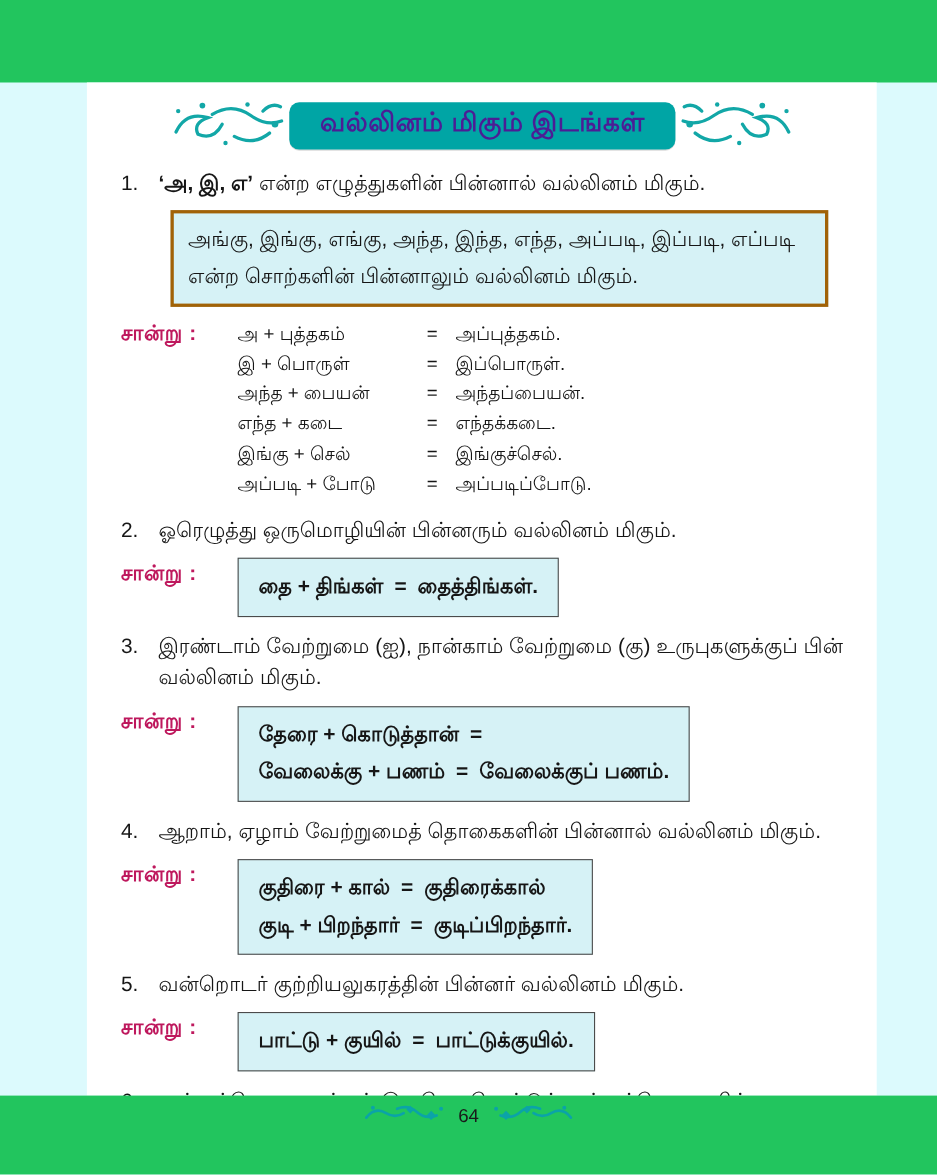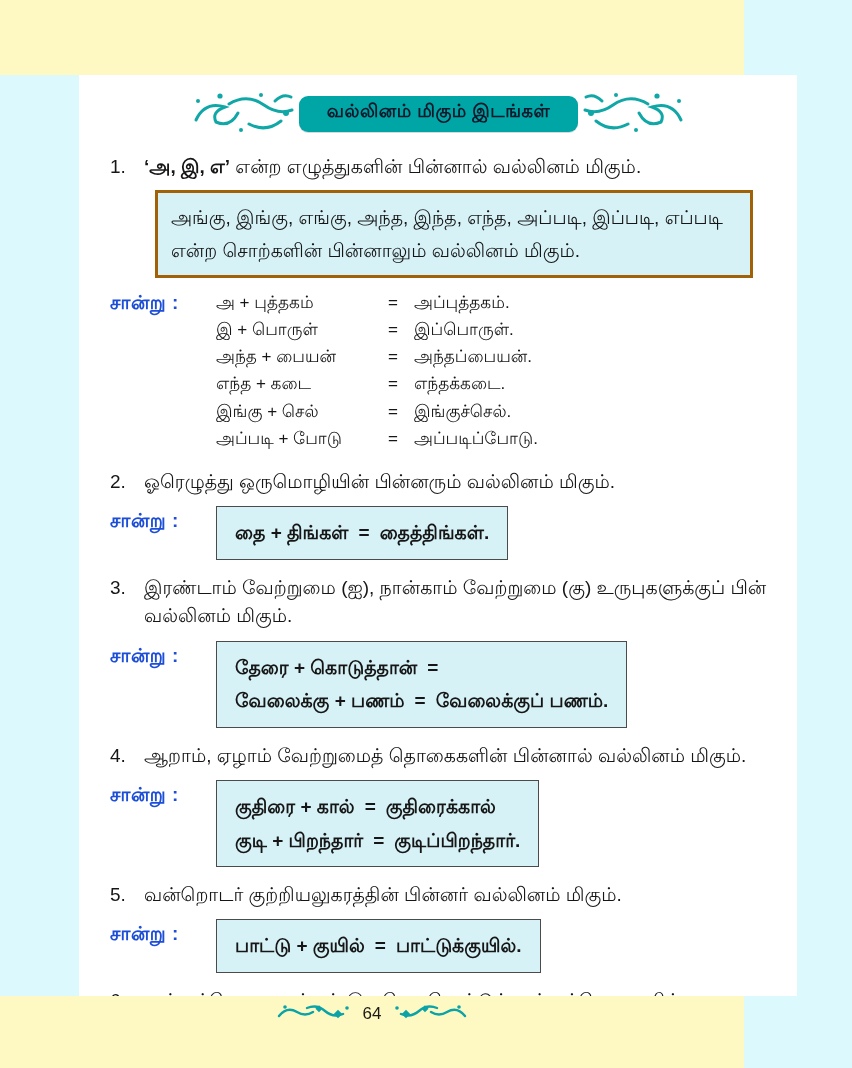--- a/index.html
+++ b/index.html
@@ -5,41 +5,41 @@
   html,body{margin:0;padding:0;}
   .page{
     position:relative;
     width:852px;height:1068px;
     background:#dcfafd;
     font-family:"Liberation Sans",sans-serif;
     color:#161616;
     overflow:hidden;
   }
   .band{
-    position:absolute;left:0;width:744px;
-    background-color:#fef9c3;
+    position:absolute;left:0;width:852px;
+    background-color:#22c55e;
     background-image:
       radial-gradient(26px 11px at 20px 14px, rgba(0,0,0,0) 60%, #8ade e 61%),
       radial-gradient(26px 11px at 20px 14px, rgba(0,0,0,0) 58%, #85dee4 59%, #85dee4 74%, rgba(0,0,0,0) 75%),
       radial-gradient(26px 11px at 62px 36px, rgba(0,0,0,0) 58%, #85dee4 59%, #85dee4 74%, rgba(0,0,0,0) 75%),
       radial-gradient(3px 3px at 44px 8px, #85dee4 90%, rgba(0,0,0,0) 100%),
       radial-gradient(2px 2px at 6px 40px, #85dee4 90%, rgba(0,0,0,0) 100%);
     background-size:84px 50px;
   }
   .band-top{top:0;height:75px;}
   .band-bottom{top:996px;height:72px;display:flex;align-items:flex-start;justify-content:center;}
   .content{
     position:absolute;left:79px;top:75px;width:718px;height:921px;
     background:#ffffff;box-sizing:border-box;
     padding:12px 30px 0 31px;
   }
   
   .banner-row{display:flex;align-items:center;justify-content:center;gap:4px;margin:2px 0 10px;}
   .banner{
-    background:#00a5a5;color:#0f172a;font-weight:bold;font-size:18px;
+    background:#00a5a5;color:#4c1d95;font-weight:bold;font-size:24px;
     padding:5px 28px 8px;border-radius:9px;letter-spacing:.5px;white-space:nowrap;
     box-shadow:0 1px 0 rgba(0,0,0,.15);
   }
   .flourish{flex:0 0 auto;}
   .flourish.right{transform:scaleX(-1);}
   
   .intro{font-size:19px;margin:10px 0 16px;}
   .intro .letters{font-weight:bold;font-size:21px;letter-spacing:3px;margin-left:4px;}
   
   .section{margin-top:14px;}
@@ -47,21 +47,21 @@
   .sec-num{flex:0 0 34px;}
   .sec-text{flex:1;}
   .bold{font-weight:bold;}
   .note-box{
     margin-left:45px;margin-right:14px;
     background:#d6f2f6;border:3px solid #a16207;
     padding:8px 13px;font-size:19px;line-height:1.75;
   }
   .example-block{display:flex;align-items:flex-start;margin:10px 0 4px;}
   .example-label{
-    color:#1d4ed8;font-weight:bold;font-size:19px;
+    color:#be185d;font-weight:bold;font-size:19px;
     flex:0 0 96px;padding-top:4px;letter-spacing:.5px;
   }
   
   .plain-examples{margin-left:10px;}
   .plain-examples .ex-row{display:flex;font-size:17px;line-height:1.42;margin:3px 0;align-items:flex-end;}
   .plain-examples .ex-expr{min-width:172px;}
   .plain-examples .ex-eq{min-width:26px;}
   
   .ex-box{
     margin-left:10px;background:#d6f2f6;border:1px solid #4b4b4b;

